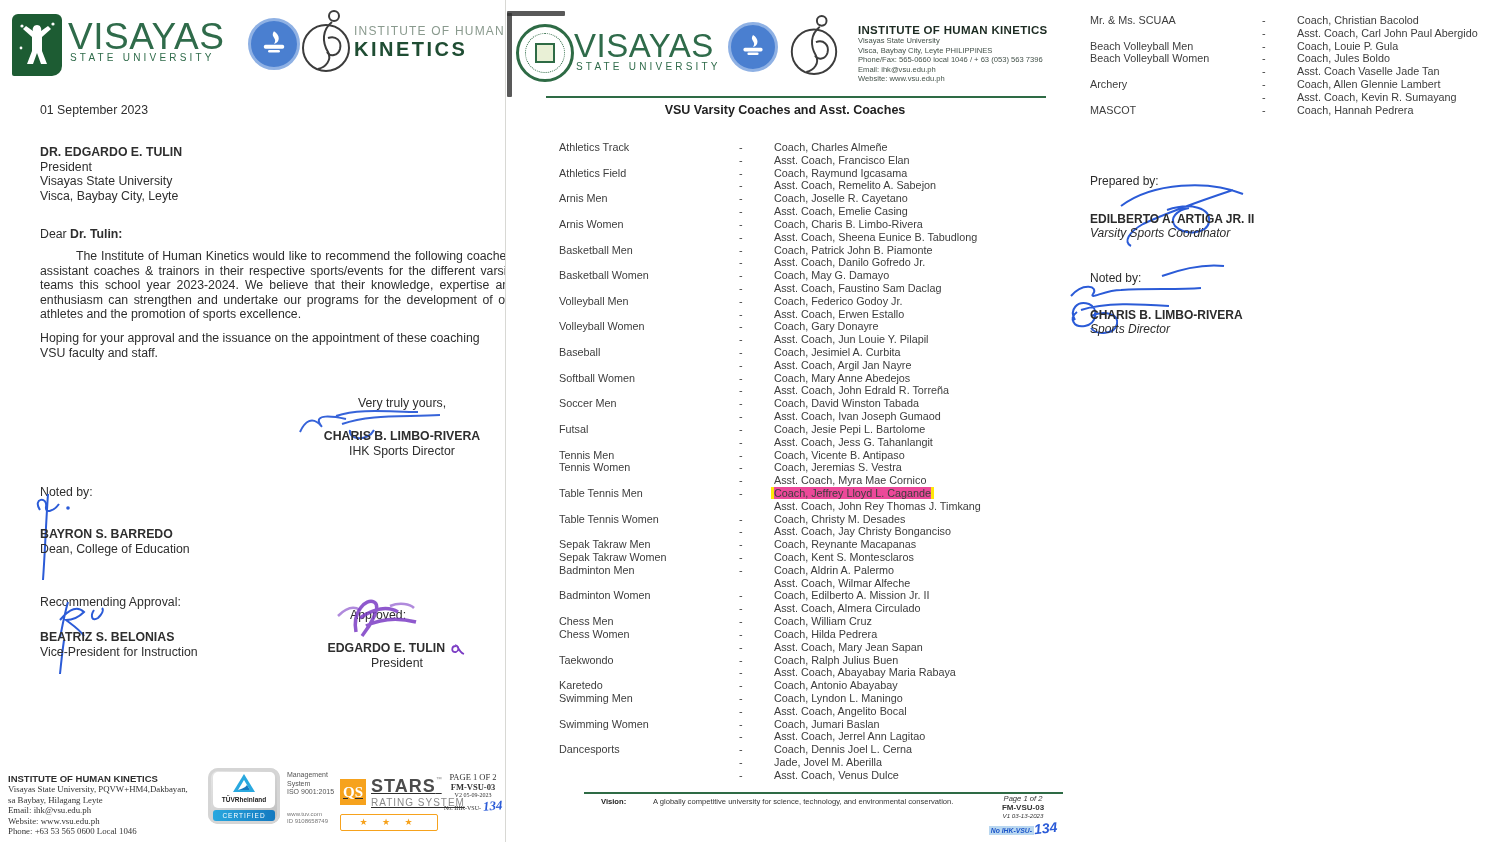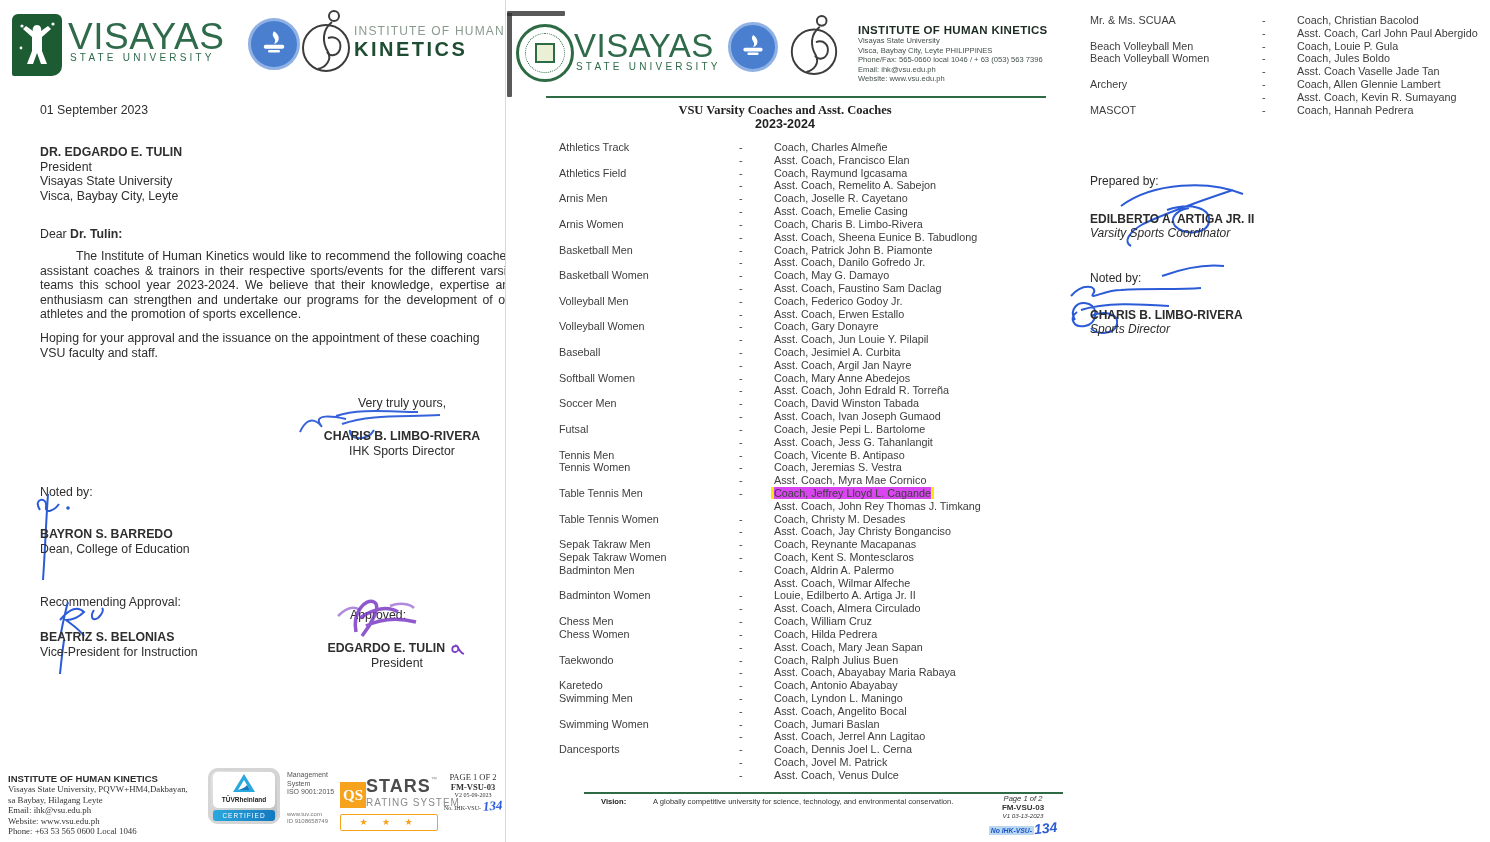--- a/index.html
+++ b/index.html
@@ -50,21 +50,21 @@
   .ihk2-line{font-size:7.6px;color:#44524a;line-height:9.6px;}
   .roster{width:100%;}
   .roster-row{position:relative;height:12.82px;font-size:10.8px;color:#3d3d3d;white-space:nowrap;}
   .col-sport,.col-dash,.col-name{position:absolute;top:0;}
   .page-mid .col-sport{left:53px;}
   .page-mid .col-dash{left:233px;}
   .page-mid .col-name{left:268px;}
   .page-right .col-sport{left:27px;}
   .page-right .col-dash{left:199px;}
   .page-right .col-name{left:234px;}
-  .hl{background:#d946ef;box-shadow:-3px 0 0 #ffe70a,3px 0 0 #ffe70a;}
+  .hl{background:#ec4899;box-shadow:-3px 0 0 #ffe70a,3px 0 0 #ffe70a;}
   .vm-label{font-size:7.6px;font-weight:bold;color:#222;width:52px;}
   .vm-text{font-size:7.6px;color:#333;width:334px;line-height:9.2px;}
   .mfoot{font-size:7.6px;color:#333;}
   .mfoot .p1{font-style:italic;}
   .mfoot .p2{font-weight:bold;font-size:8px;}
   .mfoot .p3{font-style:italic;font-size:6.2px;}
   .no-box{background:#b9d7f0;color:#1c55c9;font-size:6.8px;font-weight:bold;font-style:italic;padding:1px 2px;display:inline-block;}
   .hand2{color:#2b5bd7;font-size:14px;font-weight:bold;font-style:italic;display:inline-block;transform:rotate(-6deg);}
   
   .page-right{left:1063px;top:0;width:427px;height:842px;background:#fff;}
@@ -195,21 +195,21 @@
   </div>
   <div class="abs" style="left:287px;top:771px;">
     <div class="tuv-side">Management</div>
     <div class="tuv-side">System</div>
     <div class="tuv-side">ISO 9001:2015</div>
     <div class="tuv-side2" style="margin-top:14px;">www.tuv.com</div>
     <div class="tuv-side2">ID 9108658749</div>
   </div>
 
   <div class="abs" style="left:340px;top:776px;">
-    <div style="display:flex;align-items:flex-end;">
+    <div style="display:flex;align-items:center;gap:5px;text-decoration:underline;">
       <div class="qs-sq">QS</div>
       <div>
         <div><span class="qs-stars-word">STARS</span><span class="qs-tm">™</span></div>
         <div class="qs-rating">RATING SYSTEM</div>
       </div>
     </div>
     <div class="qs-starbox" style="margin-top:6px;">★ ★ ★</div>
   </div>
 
   <div class="abs pageblk center-block" style="left:442px;top:772px;width:62px;">
@@ -251,22 +251,21 @@
   <div class="abs" style="left:352px;top:24px;">
     <div class="ihk2-title">INSTITUTE OF HUMAN KINETICS</div>
     <div class="ihk2-line">Visayas State University</div>
     <div class="ihk2-line">Visca, Baybay City, Leyte PHILIPPINES</div>
     <div class="ihk2-line">Phone/Fax: 565-0660 local 1046 / + 63 (053) 563 7396</div>
     <div class="ihk2-line">Email: ihk@vsu.edu.ph</div>
     <div class="ihk2-line">Website: www.vsu.edu.ph</div>
   </div>
 
   <div class="abs mid-rule" style="left:40px;top:96px;width:500px;"></div>
-  <div class="abs mid-title" style="left:0;top:103px;width:558px;font-family:Liberation Serif, serif;">VSU Varsity Coaches and Asst. Coaches</div>
-  <div class="abs mid-title" style="left:0;top:117px;width:558px;">2023-2024</div>
+  <div class="abs mid-title" style="left:0;top:103px;width:558px;">VSU Varsity Coaches and Asst. Coaches</div>
 
   <div class="abs roster" style="left:0;top:141px;">
       <div class="roster-row">
         <span class="col-sport">Athletics Track</span>
         <span class="col-dash">-</span>
         <span class="col-name">Coach, Charles Almeñe</span>
       </div>
       <div class="roster-row">
         <span class="col-sport"></span>
         <span class="col-dash">-</span>
@@ -433,21 +432,21 @@
         <span class="col-name">Coach, Aldrin A. Palermo</span>
       </div>
       <div class="roster-row">
         <span class="col-sport"></span>
         <span class="col-dash"></span>
         <span class="col-name">Asst. Coach, Wilmar Alfeche</span>
       </div>
       <div class="roster-row">
         <span class="col-sport">Badminton Women</span>
         <span class="col-dash">-</span>
-        <span class="col-name">Louie, Edilberto A. Artiga Jr. II</span>
+        <span class="col-name">Coach, Edilberto A. Mission Jr. II</span>
       </div>
       <div class="roster-row">
         <span class="col-sport"></span>
         <span class="col-dash">-</span>
         <span class="col-name">Asst. Coach, Almera Circulado</span>
       </div>
       <div class="roster-row">
         <span class="col-sport">Chess Men</span>
         <span class="col-dash">-</span>
         <span class="col-name">Coach, William Cruz</span>
@@ -498,21 +497,21 @@
         <span class="col-name">Asst. Coach, Jerrel Ann Lagitao</span>
       </div>
       <div class="roster-row">
         <span class="col-sport">Dancesports</span>
         <span class="col-dash">-</span>
         <span class="col-name">Coach, Dennis Joel L. Cerna</span>
       </div>
       <div class="roster-row">
         <span class="col-sport"></span>
         <span class="col-dash">-</span>
-        <span class="col-name">Coach, Jovel M. Patrick</span>
+        <span class="col-name">Jade, Jovel M. Aberilla</span>
       </div>
       <div class="roster-row">
         <span class="col-sport"></span>
         <span class="col-dash">-</span>
         <span class="col-name">Asst. Coach, Venus Dulce</span>
       </div>
     </div>
 
   <div class="abs mid-rule" style="left:78px;top:792px;width:480px;height:1.5px;"></div>
   <div class="abs" style="left:95px;top:797px;display:flex;">

